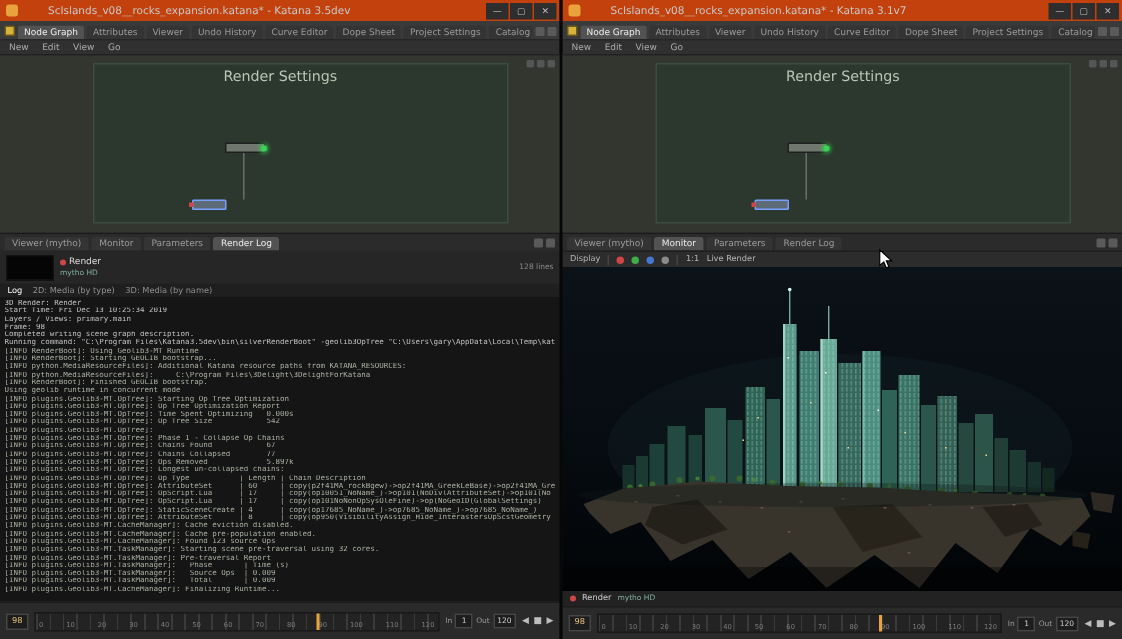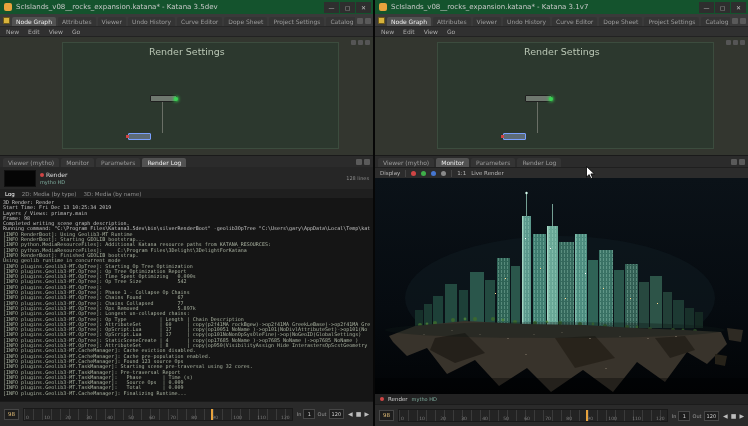--- a/index.html
+++ b/index.html
@@ -5,22 +5,22 @@
   * { box-sizing: border-box; margin: 0; padding: 0; }
   html,body { width:748px; height:426px; overflow:hidden; background:#0d0d0d;
     font-family:"DejaVu Sans", sans-serif; }
   .screen { position:relative; width:748px; height:426px; background:#151515; }
 
   .window { position:absolute; top:0; width:373px; height:426px; background:#2b2b2b;
     outline:1px solid #070707; display:flex; flex-direction:column; }
   #win-left { left:0; } #win-right { left:375px; }
 
   
-  .titlebar { height:14px; background:#14532d; display:flex; align-items:center;
-    gap:4px; padding:0 2px 0 4px; flex:none; }
+  .titlebar { height:14px; background:#c2410c; display:flex; align-items:center;
+    gap:20px; padding:0 2px 0 4px; flex:none; }
   .app-icon { width:8px; height:8px; background:#e8a33d; border-radius:2px; flex:none; }
   .title-text { flex:1; font-size:7px; color:#c8c8c8; white-space:nowrap; overflow:hidden; }
   .win-btns { display:flex; gap:1px; flex:none; }
   .win-btn { width:15px; height:11px; display:flex; align-items:center; justify-content:center;
     font-size:6px; color:#bfbfbf; background:#2e2e2e; }
 
   
   .tabstrip { height:12px; background:#3a3a3a; display:flex; align-items:flex-end;
     gap:2px; padding:1px 2px 0 3px; flex:none; overflow:hidden; }
   .ng-icon { width:7px; height:7px; background:#d8b33c; border:1px solid #6e5a18;

